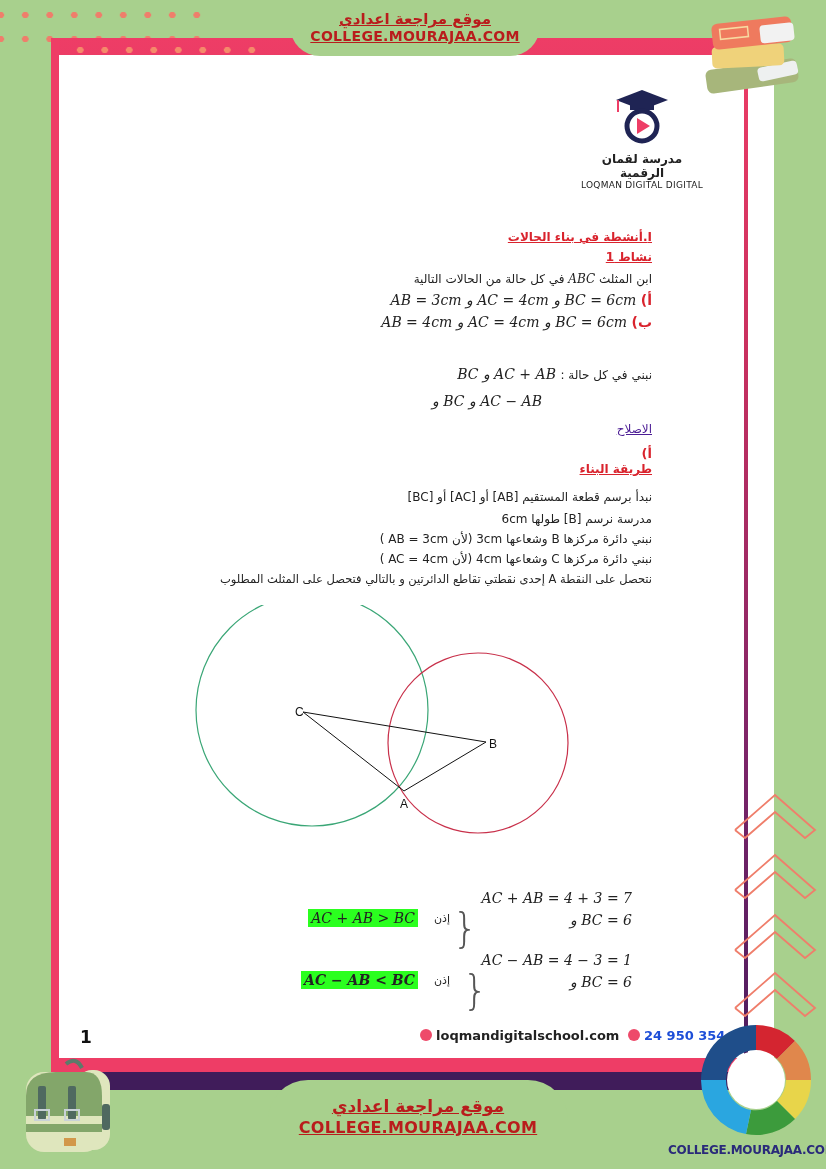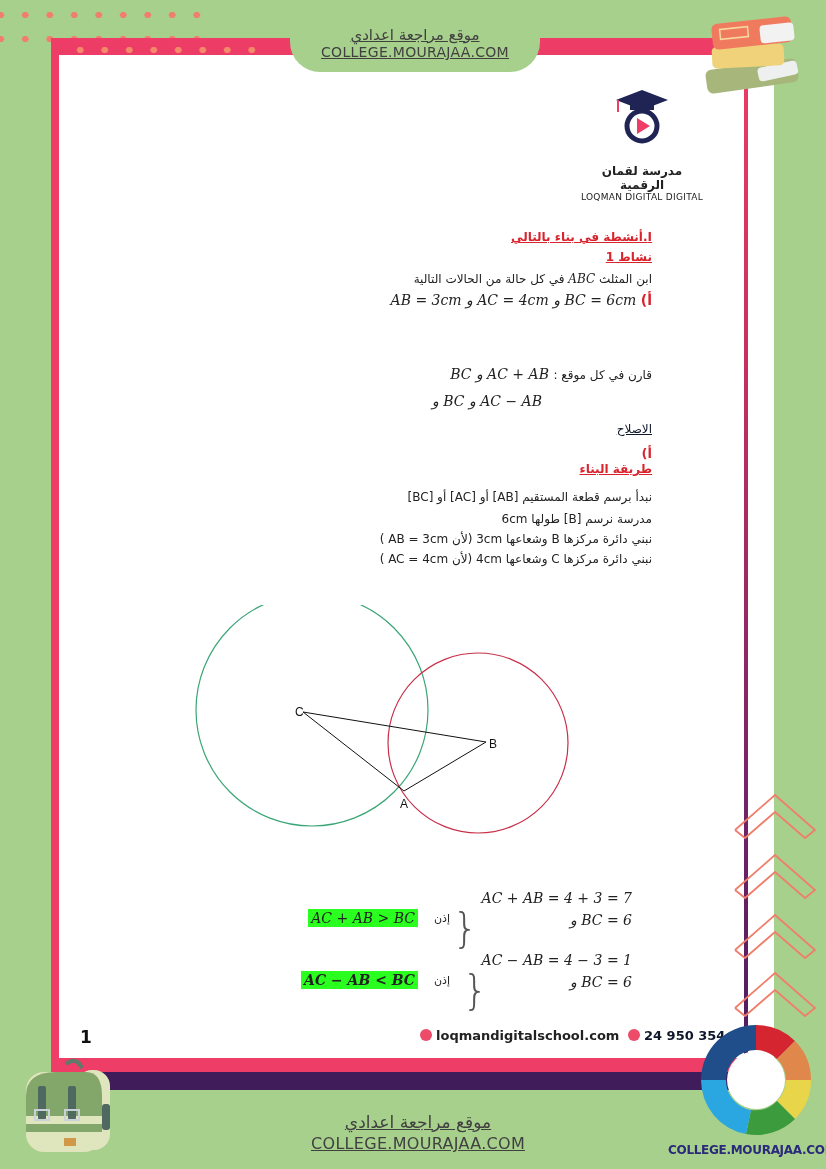--- a/index.html
+++ b/index.html
@@ -40,49 +40,49 @@
     }
     .page {
       position: absolute; left: 59px; top: 55px; width: 685px; height: 1003px;
       background: #ffffff;
     }
     .right-white {
       position: absolute; left: 748px; top: 55px; width: 26px; height: 1020px;
       background: #ffffff;
     }
     .banner {
-      position: absolute; background: #a8d08d; color: #404040;
+      position: absolute; background: #a8d08d; color: #b91c1c;
       text-align: center; border-radius: 40px;
-      font-family: "DejaVu Sans", sans-serif; font-weight: normal; margin-top: 16px;
+      font-family: "DejaVu Sans", sans-serif; font-weight: bold;
     }
     .banner-top { left: 290px; top: 0; width: 250px; height: 56px; border-radius: 0 0 30px 30px; }
     .banner-bottom { left: 268px; top: 1080px; width: 300px; height: 89px; border-radius: 40px 40px 0 0; }
     .banner .ar { display: block; text-decoration: underline; font-size: 15px; }
     .banner .en { display: block; text-decoration: underline; font-size: 14px; letter-spacing: 0.3px; }
     .banner-top .ar { padding-top: 10px; }
     .banner-bottom .ar { padding-top: 16px; font-size: 17px; }
     .banner-bottom .en { font-size: 16px; margin-top: 2px; }
 
     .logo { position: absolute; left: 578px; top: 86px; width: 128px; text-align: center; }
-    .logo .ar-name { font-size: 12px; font-weight: bold; color: #222; direction: rtl; margin-top: 14px; }
+    .logo .ar-name { font-size: 12px; font-weight: bold; color: #222; direction: rtl; margin-top: 2px; }
     .logo .en-name { font-size: 9px; color: #222; letter-spacing: 0.3px; }
 
     .content { position: absolute; direction: rtl; font-family: "DejaVu Sans", sans-serif; color: #222; }
     .math { font-family: "DejaVu Serif", serif; font-style: italic; direction: ltr; unicode-bidi: isolate; }
     .red-head { color: #d9232d; font-weight: bold; text-decoration: underline; font-size: 13px; }
-    .green-head { color: #0f172a; text-decoration: underline; font-size: 12px; }
+    .green-head { color: #4c1d95; text-decoration: underline; font-size: 12px; }
     .line { position: absolute; right: 0; white-space: nowrap; font-size: 12px; }
     .mline { font-size: 14px; }
     .red { color: #d9232d; font-weight: bold; }
 
     .hl { background: #2bff1f; padding: 1px 3px; }
 
     .footer-num { position: absolute; left: 80px; top: 1027px; font-size: 17px; font-weight: bold; color: #111; }
     .footer-site { position: absolute; left: 420px; top: 1028px; font-size: 13px; color: #222; font-weight: bold; }
-    .footer-phone { position: absolute; left: 628px; top: 1028px; font-size: 13px; color: #0f172a; font-weight: bold; }
+    .footer-phone { position: absolute; left: 628px; top: 1028px; font-size: 13px; color: #1d4ed8; font-weight: bold; }
     .ficon { display: inline-block; width: 12px; height: 12px; border-radius: 50%; background: #ee4a6a; vertical-align: -1px; margin-right: 4px; }
 
     .brand-bottom { position: absolute; left: 668px; top: 1143px; width: 150px; text-align: center; font-size: 12px; font-weight: bold; color: #2a2a7a; letter-spacing: -0.3px; }
   </style>
 </head>
 <body>
 
 <div class="dots"></div>
 
 <div class="frame-pink"></div>
@@ -114,48 +114,53 @@
     <rect x="18" y="16" width="24" height="8" fill="#1f2454"></rect>
     <line x1="6" y1="14" x2="6" y2="26" stroke="#ee3d66" stroke-width="2"></line>
     <circle cx="30" cy="40" r="15" fill="#fff" stroke="#1f2454" stroke-width="5"></circle>
     <polygon points="25,32 38,40 25,48" fill="#ee3d66"></polygon>
   </svg>
   <div class="ar-name">مدرسة لقمان الرقمية</div>
   <div class="en-name">LOQMAN DIGITAL DIGITAL</div>
 </div>
 
 <div class="content" style="left:370px; top:230px; width:282px; height:200px;">
-  <div class="line red-head" style="top:0;">I.أنشطة في بناء بالتالي</div>
+  <div class="line red-head" style="top:0;">I.أنشطة في بناء الحالات</div>
   <div class="line red-head" style="top:20px;margin-left:38px;">نشاط 1</div>
   <div class="line" style="top:42px;">
     <span>ابن المثلث</span>
     <span class="math">ABC</span>
     <span>في كل حالة من الحالات التالية</span>
   </div>
   <div class="line mline" style="top:62px;">
     <span class="red">أ)</span>
     <span class="math">AB = 3cm و AC = 4cm و BC = 6cm</span>
   </div>
+  <div class="line mline" style="top:84px;">
+    <span class="red">ب)</span>
+    <span class="math">AB = 4cm و AC = 4cm و BC = 6cm</span>
+  </div>
   <div class="line mline" style="top:136px;">
-    <span style="font-size:12px">قارن   في كل موقع :</span>
+    <span style="font-size:12px">نبني   في كل حالة :</span>
     <span class="math">BC  و  AC + AB</span>
   </div>
   <div class="line mline" style="top:163px; right:110px;">
     <span class="math">و  BC  و  AC − AB</span>
   </div>
 </div>
 
 <div class="content" style="left:200px; top:422px; width:452px; height:170px;">
   <div class="line green-head" style="top:0;">الاصلاح</div>
   <div class="line red" style="top:24px; font-size:13px;">أ)</div>
   <div class="line red-head" style="top:40px;">طريقة البناء</div>
   <div class="line" style="top:68px;">نبدأ برسم قطعة المستقيم [AB] أو [AC] أو [BC]</div>
   <div class="line" style="top:90px;">مدرسة نرسم [B] طولها 6cm</div>
   <div class="line" style="top:110px;">نبني دائرة مركزها B وشعاعها 3cm  (لأن  AB = 3cm )</div>
   <div class="line" style="top:130px;">نبني دائرة مركزها C وشعاعها 4cm  (لأن  AC = 4cm )</div>
+  <div class="line" style="top:150px; font-size:11.5px;">نتحصل على النقطة A إحدى نقطتي تقاطع الدائرتين و بالتالي فتحصل على المثلث المطلوب</div>
 </div>
 
 <svg style="position:absolute;left:190px;top:605px" width="400" height="240">
   <circle cx="122" cy="105" r="116" fill="none" stroke="#3aa676" stroke-width="1.2"></circle>
   <circle cx="288" cy="138" r="90" fill="none" stroke="#c8304a" stroke-width="1.2"></circle>
   <line x1="113" y1="107" x2="296" y2="137" stroke="#111" stroke-width="1"></line>
   <line x1="113" y1="107" x2="214" y2="186" stroke="#111" stroke-width="1"></line>
   <line x1="214" y1="186" x2="296" y2="137" stroke="#111" stroke-width="1"></line>
   <text x="105" y="111" font-size="12" font-family="Liberation Sans, sans-serif" fill="#111">C</text>
   <text x="299" y="143" font-size="12" font-family="Liberation Sans, sans-serif" fill="#111">B</text>

